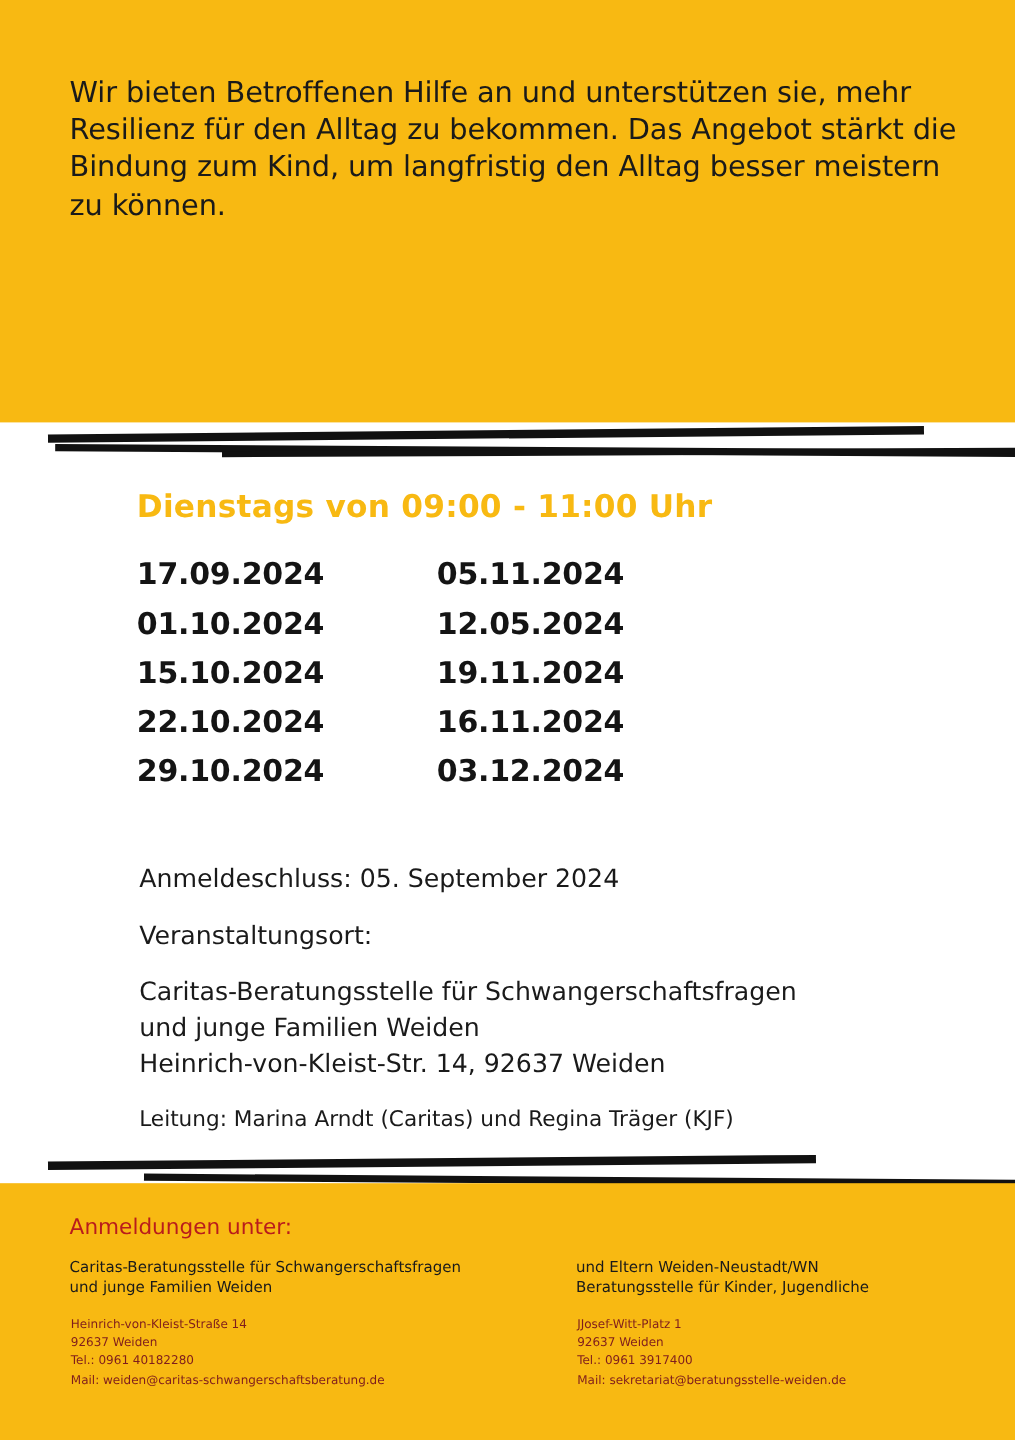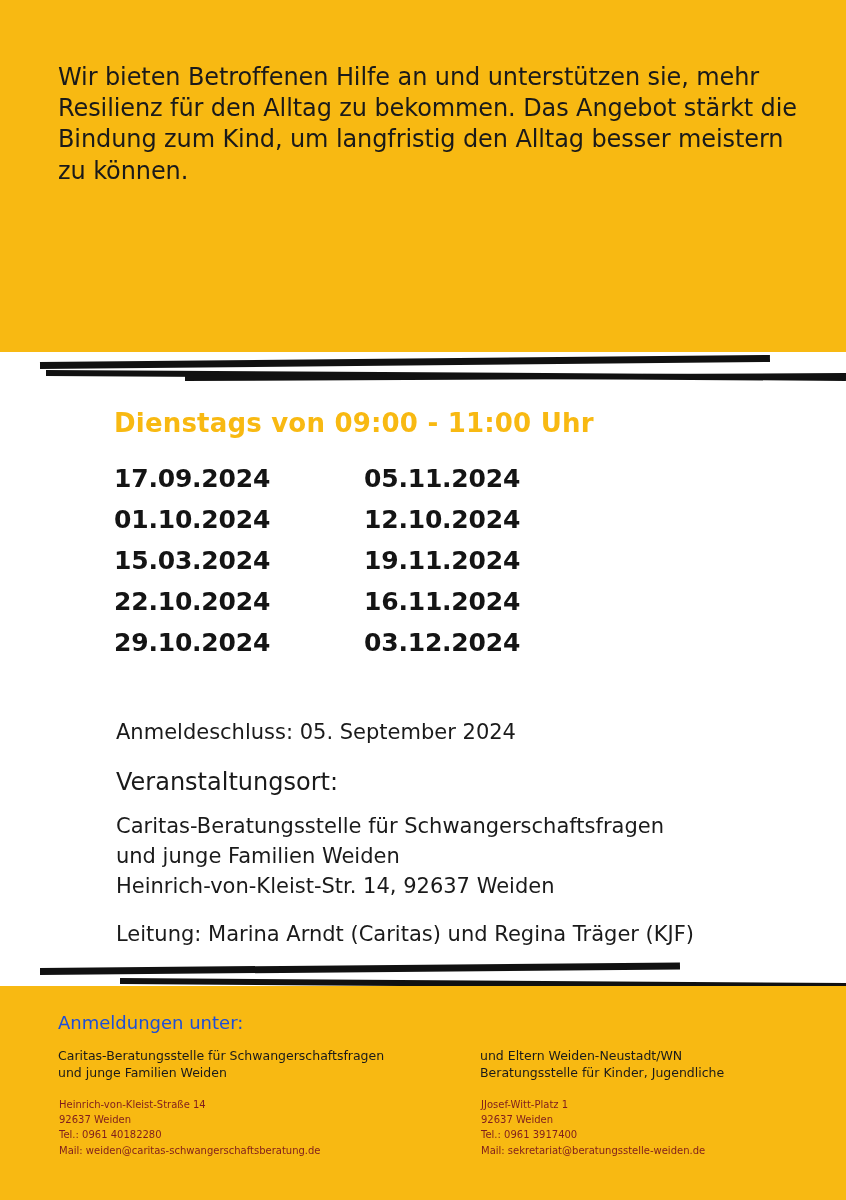--- a/index.html
+++ b/index.html
@@ -91,53 +91,53 @@
     position: absolute;
     left: 116px;
     top: 330px;
     font-size: 21px;
     color: #1a1a1a;
   }
   .venue-label {
     position: absolute;
     left: 116px;
     top: 378px;
-    font-size: 24px;
+    font-size: 21px;
     color: #1a1a1a;
   }
   .venue-block {
     position: absolute;
     left: 116px;
     top: 422px;
     font-size: 21px;
     color: #1a1a1a;
     line-height: 1.42;
   }
   .lead {
     position: absolute;
     left: 116px;
     top: 532px;
-    font-size: 21px;
+    font-size: 18px;
     color: #1a1a1a;
   }
 
   
   .bottom-panel {
     position: absolute;
     left: 0; top: 986px;
     width: 846px;
     height: 214px;
     background: #f8b912;
   }
   .reg-title {
     position: absolute;
     left: 58px;
     top: 26px;
     font-size: 18px;
-    color: #1d4ed8;
+    color: #b91c1c;
   }
   .contacts {
     position: absolute;
     left: 58px;
     top: 62px;
     width: 760px;
   }
   .contact {
     position: absolute;
     top: 0;
@@ -174,27 +174,27 @@
 </div>
 
 <div class="mid">
 
   <div class="time-heading">Dienstags von 09:00 - 11:00 Uhr</div>
 
   <div class="dates">
     <div class="dates-col left">
       <div class="date-item">17.09.2024</div>
       <div class="date-item">01.10.2024</div>
-      <div class="date-item">15.03.2024</div>
+      <div class="date-item">15.10.2024</div>
       <div class="date-item">22.10.2024</div>
       <div class="date-item">29.10.2024</div>
     </div>
     <div class="dates-col right">
       <div class="date-item">05.11.2024</div>
-      <div class="date-item">12.10.2024</div>
+      <div class="date-item">12.05.2024</div>
       <div class="date-item">19.11.2024</div>
       <div class="date-item">16.11.2024</div>
       <div class="date-item">03.12.2024</div>
     </div>
   </div>
 
   <div class="deadline">Anmeldeschluss: 05. September 2024</div>
 
   <div class="venue-label">Veranstaltungsort:</div>
 

